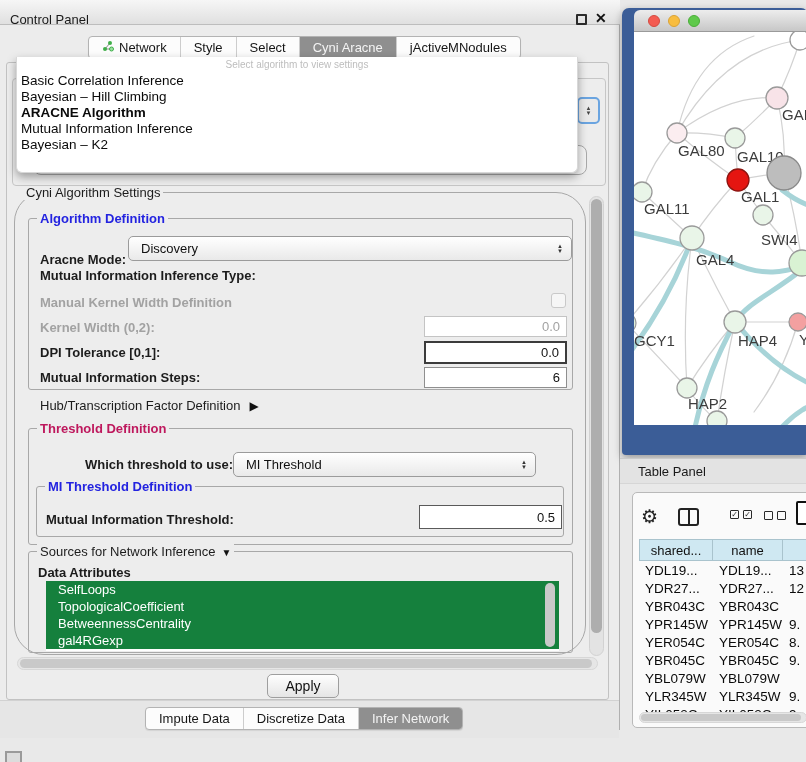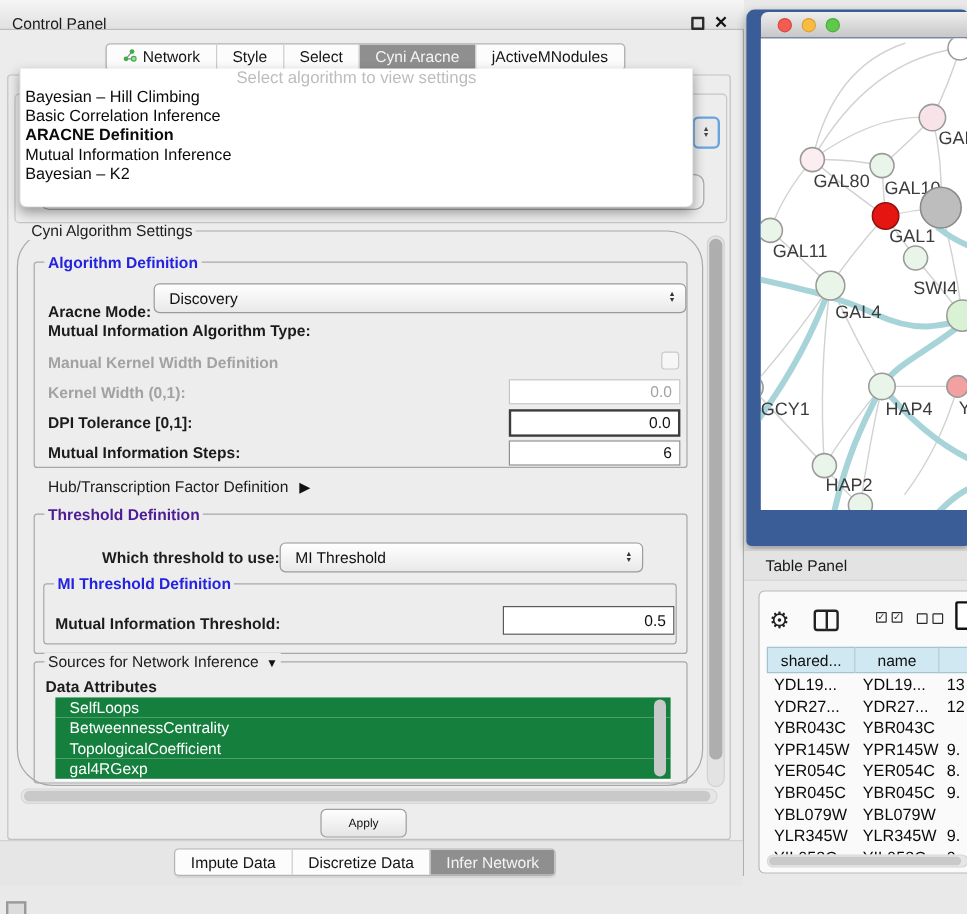--- a/index.html
+++ b/index.html
@@ -38,31 +38,31 @@
     display:flex; flex-direction:column; align-items:center; justify-content:center;
     font-size:6px; line-height:5px; color:#444; }
   #behind-combo { left:33px; top:145px; width:554px; height:30px;
     border:1px solid #a9a9a9; border-radius:8px; background:#f3f3f3; z-index:2;
     display:flex; align-items:center; padding-left:14px; font-size:14px; color:#b2b2b2; }
 
   
   #algo-dropdown { left:16px; top:57px; width:562px; height:116px; background:#ffffff;
     z-index:40; border-radius:0 0 6px 6px; box-shadow:0 4px 10px rgba(0,0,0,.35);
     border:1px solid #d8d8d8; border-top:none; }
-  #algo-prompt { height:16px; text-align:center; font-size:14px; color:#bdbdbd; line-height:15px; }
+  #algo-prompt { height:16px; text-align:center; font-size:10px; color:#bdbdbd; line-height:15px; }
   .dd-item { height:16px; line-height:16px; font-size:13.5px; color:#0a0a0a; padding-left:4px;
     white-space:nowrap; }
   .dd-item.sel { font-weight:bold; }
 
   
   .groupbox { position:absolute; border:1px solid #a8a8a8; border-radius:3px; }
   .gtitle { position:absolute; top:-8px; left:8px; background:#ededed; padding:0 3px;
     font-size:13px; color:#1c1c1c; white-space:nowrap; }
   .gtitle.blue  { color:#2323e0; font-weight:bold; }
-  .gtitle.green { color:#4c1d95; font-weight:bold; }
+  .gtitle.green { color:#be185d; font-weight:bold; }
 
   
   .sb-track-v { background:#e3e3e3; border:1px solid #d2d2d2; border-radius:8px; }
   .sb-thumb { background:#aeaeae; border-radius:6px; }
   .sb-thumb.light { background:#c9c9c9; }
   .sb-track-h { background:#e6e6e6; border:1px solid #d7d7d7; border-radius:7px; }
 
   
   .lbl { position:absolute; font-size:13px; font-weight:bold; color:#1c1c1c; white-space:nowrap; }
   .lbl.disabled { color:#a2a2a2; }
@@ -83,21 +83,21 @@
 
   
   #attr-list { left:46px; top:581px; width:513px; height:70px; background:#fff; overflow:hidden; }
   .attr-item { height:17px; line-height:17px; padding-left:12px; font-size:13px; color:#111;
     white-space:nowrap; }
   .attr-item.sel { background:#15803d; color:#fff; }
 
   
   #apply-btn { left:267px; top:674px; width:72px; height:24px; border:1px solid #9e9e9e;
     border-radius:5px; background:linear-gradient(#fefefe,#e5e5e5);
-    font-size:10px; color:#111; display:flex; align-items:center; justify-content:center; }
+    font-size:14px; color:#111; display:flex; align-items:center; justify-content:center; }
 
   #bottom-strip { left:0; top:700px; width:619px; height:38px; background:#e6e6e6;
     border-top:1px solid #d2d2d2; }
   #mini-icon { left:5px; top:751px; width:17px; height:14px; border:2px solid #9a9a9a; background:#dcdcdc; }
 
   
   #net-frame { left:622px; top:8px; width:186px; height:447px; background:#3b5d97;
     border-radius:7px 7px 4px 4px; box-shadow:0 3px 8px rgba(0,0,0,.35); overflow:hidden; }
   #net-titlebar { position:absolute; left:12px; top:2px; width:180px; height:22px;
     background:linear-gradient(#ededed,#c7c7c7); border-radius:6px 0 0 0;
@@ -175,23 +175,23 @@
       <span>▲</span>
       <span>▼</span>
     </div>
   <div class="abs" id="behind-combo">
     <span>gal-filtered sif default node</span>
   </div>
 
   <div class="abs" id="algo-dropdown">
     <div id="algo-prompt">Select algorithm to view settings</div>
     <div id="algo-items">
+        <div class="dd-item">Basic Correlation Inference</div>
         <div class="dd-item">Bayesian – Hill Climbing</div>
-        <div class="dd-item">Basic Correlation Inference</div>
-        <div class="dd-item sel">ARACNE Definition</div>
+        <div class="dd-item sel">ARACNE Algorithm</div>
         <div class="dd-item">Mutual Information Inference</div>
         <div class="dd-item">Bayesian – K2</div>
       </div>
   </div>
 
   <div class="groupbox" style="left:14px; top:192px; width:572px; height:463px;border-radius:30px;">
     <span class="gtitle">Cyni Algorithm Settings</span>
   </div>
   <div class="abs sb-track-v" style="left:589px; top:196px; width:15px; height:460px;"></div>
   <div class="abs sb-thumb" style="left:591px; top:199px; width:11px; height:434px;"></div>
@@ -202,26 +202,26 @@
 
   <div class="lbl" style="left:40px; top:252px;">Aracne Mode:</div>
   <div class="combo" style="left:128px; top:236px; width:444px; height:25px;">
     <span>Discovery</span>
     <span class="stepper">
         <span>▲</span>
         <span>▼</span>
       </span>
   </div>
 
-  <div class="lbl" style="left:40px; top:268px;">Mutual Information Algorithm Type:</div>
+  <div class="lbl" style="left:40px; top:268px;">Mutual Information Inference Type:</div>
 
   <div class="lbl disabled" style="left:40px; top:295px;">Manual Kernel Width Definition</div>
   <div class="abs" id="manual-kernel-box"></div>
 
-  <div class="lbl disabled" style="left:40px; top:320px;">Kernel Width (0,1):</div>
+  <div class="lbl disabled" style="left:40px; top:320px;">Kernel Width (0,2):</div>
   <div class="numfield disabled" style="left:424px; top:316px; width:143px; height:21px;">
     <span>0.0</span>
   </div>
 
   <div class="lbl" style="left:40px; top:345px;">DPI Tolerance [0,1]:</div>
   <div class="numfield strong" style="left:424px; top:341px; width:143px; height:23px;">
     <span>0.0</span>
   </div>
 
   <div class="lbl" style="left:40px; top:370px;">Mutual Information Steps:</div>
@@ -252,22 +252,22 @@
   <div class="numfield" style="left:419px; top:505px; width:143px; height:24px; border-color:#5a5a5a;">
     <span>0.5</span>
   </div>
 
   <div class="groupbox" style="left:28px; top:551px; width:545px; height:102px;">
     <span class="gtitle"><span>Sources for Network Inference</span><span class="tri-down">▼</span></span>
   </div>
   <div class="lbl" style="left:38px; top:565px;">Data Attributes</div>
   <div class="abs" id="attr-list">
       <div class="attr-item sel">SelfLoops</div>
+      <div class="attr-item sel">TopologicalCoefficient</div>
       <div class="attr-item sel">BetweennessCentrality</div>
-      <div class="attr-item sel">TopologicalCoefficient</div>
       <div class="attr-item sel">gal4RGexp</div>
     </div>
   <div class="abs sb-thumb light" style="left:545px; top:583px; width:10px; height:64px;"></div>
   <div class="abs sb-track-h" style="left:17px; top:657px; width:581px; height:13px;"></div>
   <div class="abs sb-thumb light" style="left:20px; top:659px; width:572px; height:9px;"></div>
 
   <div class="abs" id="apply-btn">Apply</div>
 
   <div class="abs" id="bottom-strip"></div>
   <div class="abs seg-group" id="bottom-tabs" style="left:145px; top:707px;">

